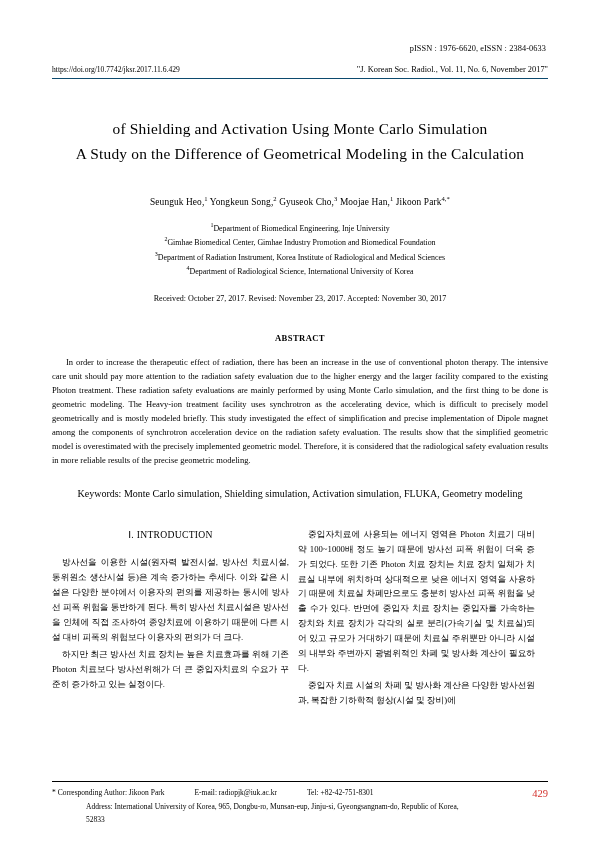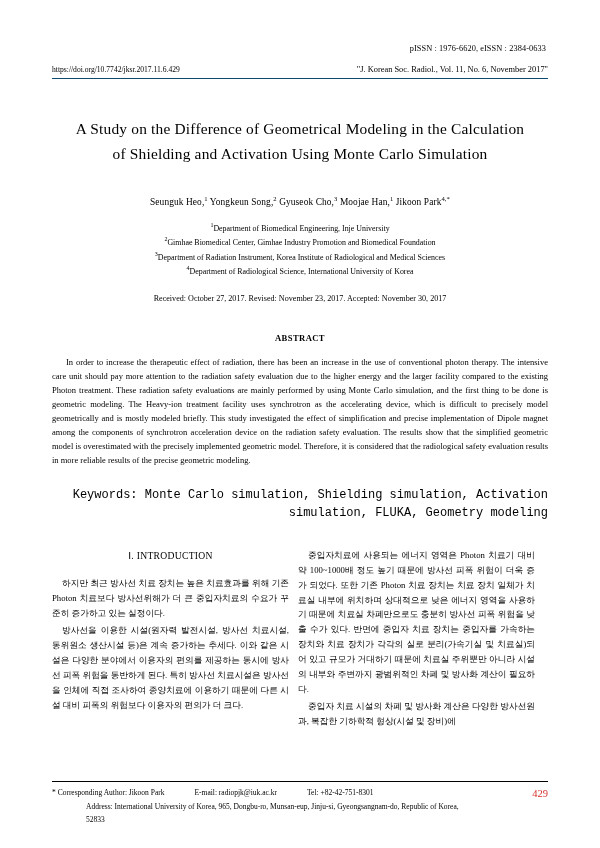--- a/index.html
+++ b/index.html
@@ -88,24 +88,23 @@
   }
   .abstract-body {
     margin-top: 12px;
     font-size: 8.5px;
     line-height: 1.66;
     text-align: justify;
     text-indent: 14px;
   }
   .keywords {
     margin-top: 18px;
-    font-size: 12px;
+    font-size: 10px;
     line-height: 1.5;
-    text-align: right;
-    font-family: Liberation Mono, monospace;
+    text-align: center;
   }
 
   
   .columns {
     margin-top: 26px;
     display: flex;
     gap: 9px;
   }
   .col {
     width: 237px;
@@ -162,22 +161,22 @@
 <div class="page">
 
   <div class="issn-line">pISSN : 1976-6620,  eISSN : 2384-0633</div>
 
   <div class="head-row">
     <span class="doi">https://doi.org/10.7742/jksr.2017.11.6.429</span>
     <span class="journal">"J. Korean Soc. Radiol., Vol. 11, No. 6, November 2017"</span>
   </div>
 
   <div class="title">
+    <div>of Shielding and Activation Using Monte Carlo Simulation</div>
     <div>A Study on the Difference of Geometrical Modeling in the Calculation</div>
-    <div>of Shielding and Activation Using Monte Carlo Simulation</div>
   </div>
 
   <div class="authors">
     <span>Seunguk Heo,<sup>1</sup> Yongkeun Song,<sup>2</sup> Gyuseok Cho,<sup>3</sup> Moojae Han,<sup>1</sup> Jikoon Park<sup>4,*</sup></span>
   </div>
 
   <div class="affils">
     <div><sup>1</sup>Department of Biomedical Engineering, Inje University</div>
     <div><sup>2</sup>Gimhae Biomedical Center, Gimhae Industry Promotion and Biomedical Foundation</div>
     <div><sup>3</sup>Department of Radiation Instrument, Korea Institute of Radiological and Medical Sciences</div>
@@ -186,22 +185,22 @@
 
   <div class="dates">Received: October 27, 2017.  Revised: November 23, 2017.  Accepted: November 30, 2017</div>
 
   <div class="abstract-head">ABSTRACT</div>
   <div class="abstract-body">In order to increase the therapeutic effect of radiation, there has been an increase in the use of conventional photon therapy. The intensive care unit should pay more attention to the radiation safety evaluation due to the higher energy and the larger facility compared to the existing Photon treatment. These radiation safety evaluations are mainly performed by using Monte Carlo simulation, and the first thing to be done is geometric modeling. The Heavy-ion treatment facility uses synchrotron as the accelerating device, which is difficult to precisely model geometrically and is mostly modeled briefly. This study investigated the effect of simplification and precise implementation of Dipole magnet among the components of synchrotron acceleration device on the radiation safety evaluation. The results show that the simplified geometric model is overestimated with the precisely implemented geometric model. Therefore, it is considered that the radiological safety evaluation results in more reliable results of the precise geometric modeling.</div>
   <div class="keywords">Keywords: Monte Carlo simulation, Shielding simulation, Activation simulation, FLUKA, Geometry modeling</div>
 
   <div class="columns">
     <div class="col">
       <div class="sec-head">Ⅰ. INTRODUCTION</div>
+      <p class="kpara">방사선을 이용한 시설(원자력 발전시설, 방사선 치료시설, 동위원소 생산시설 등)은 계속 증가하는 추세다. 이와 같은 시설은 다양한 분야에서 이용자의 편의를 제공하는 동시에 방사선 피폭 위험을 동반하게 된다. 특히 방사선 치료시설은 방사선을 인체에 직접 조사하여 종양치료에 이용하기 때문에 다른 시설 대비 피폭의 위험보다 이용자의 편의가 더 크다.</p>
       <p class="kpara">하지만 최근 방사선 치료 장치는 높은 치료효과를 위해 기존 Photon 치료보다 방사선위해가 더 큰 중입자치료의 수요가 꾸준히 증가하고 있는 실정이다.</p>
-      <p class="kpara">방사선을 이용한 시설(원자력 발전시설, 방사선 치료시설, 동위원소 생산시설 등)은 계속 증가하는 추세다. 이와 같은 시설은 다양한 분야에서 이용자의 편의를 제공하는 동시에 방사선 피폭 위험을 동반하게 된다. 특히 방사선 치료시설은 방사선을 인체에 직접 조사하여 종양치료에 이용하기 때문에 다른 시설 대비 피폭의 위험보다 이용자의 편의가 더 크다.</p>
     </div>
     <div class="col">
       <p class="kpara">중입자치료에 사용되는 에너지 영역은 Photon 치료기 대비 약 100~1000배 정도 높기 때문에 방사선 피폭 위험이 더욱 증가 되었다. 또한 기존 Photon 치료 장치는 치료 장치 일체가 치료실 내부에 위치하며 상대적으로 낮은 에너지 영역을 사용하기 때문에 치료실 차폐만으로도 충분히 방사선 피폭 위험을 낮출 수가 있다. 반면에 중입자 치료 장치는 중입자를 가속하는 장치와 치료 장치가 각각의 실로 분리(가속기실 및 치료실)되어 있고 규모가 거대하기 때문에 치료실 주위뿐만 아니라 시설의 내부와 주변까지 광범위적인 차폐 및 방사화 계산이 필요하다.</p>
       <p class="kpara">중입자 치료 시설의 차폐 및 방사화 계산은 다양한 방사선원과, 복잡한 기하학적 형상(시설 및 장비)에</p>
     </div>
   </div>
 
   <div class="footer">
     <div class="pageno">429</div>
     <div class="footer-row">

